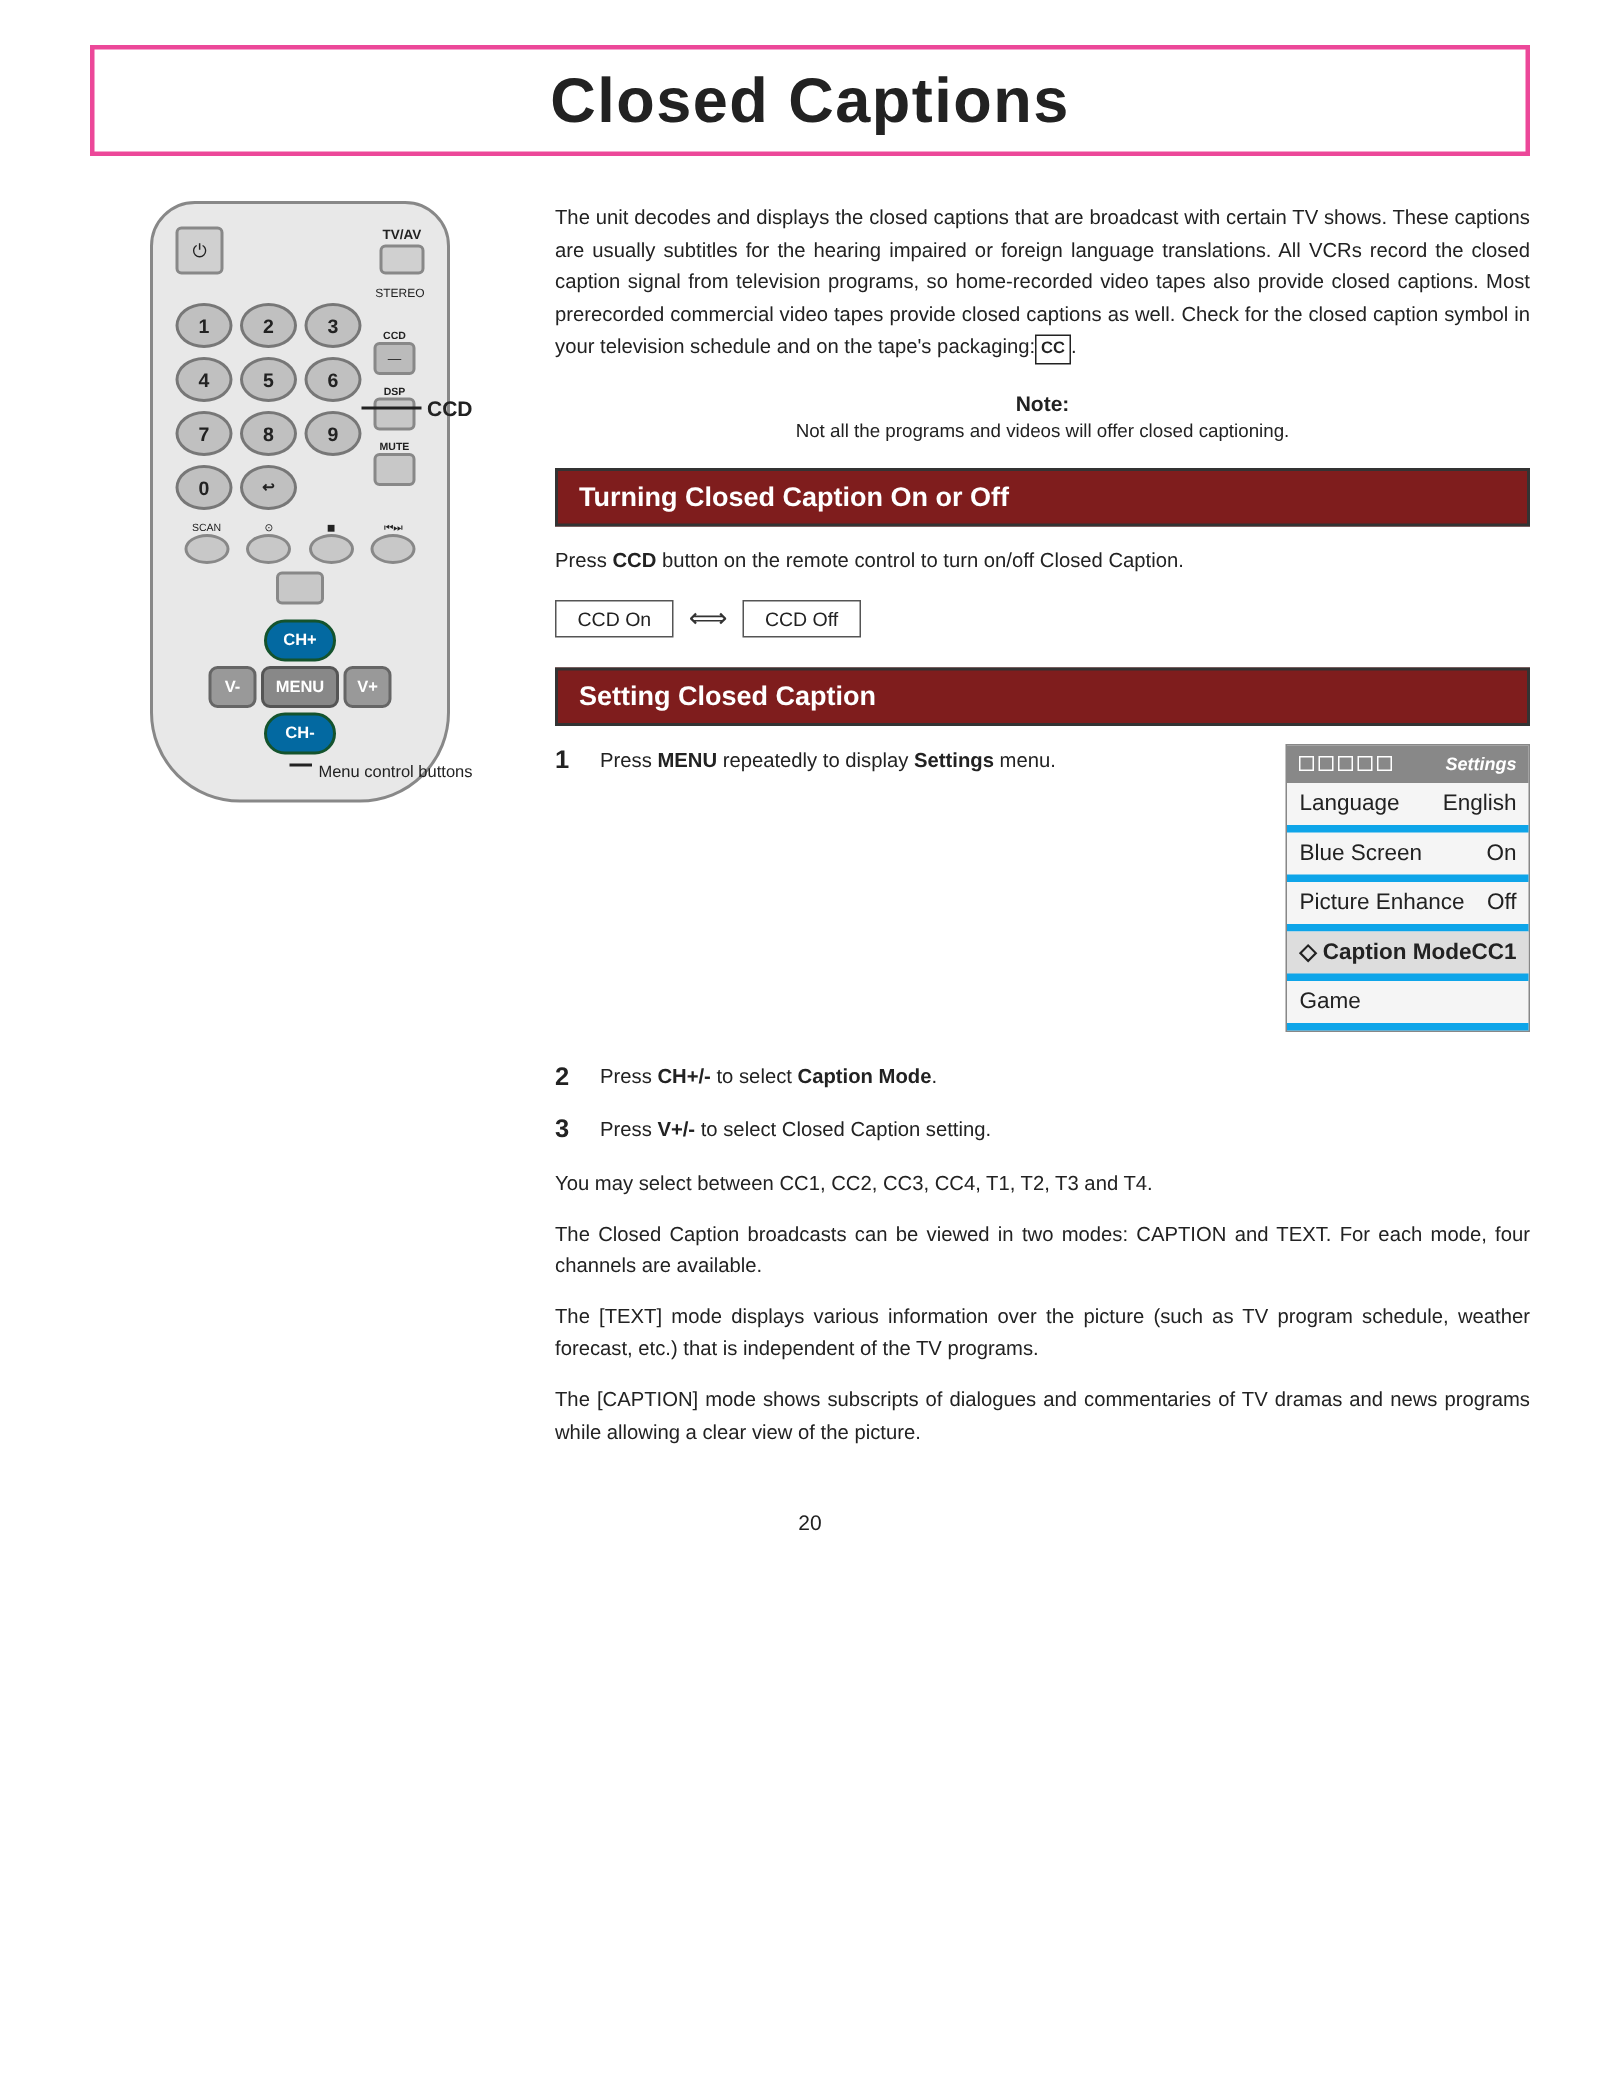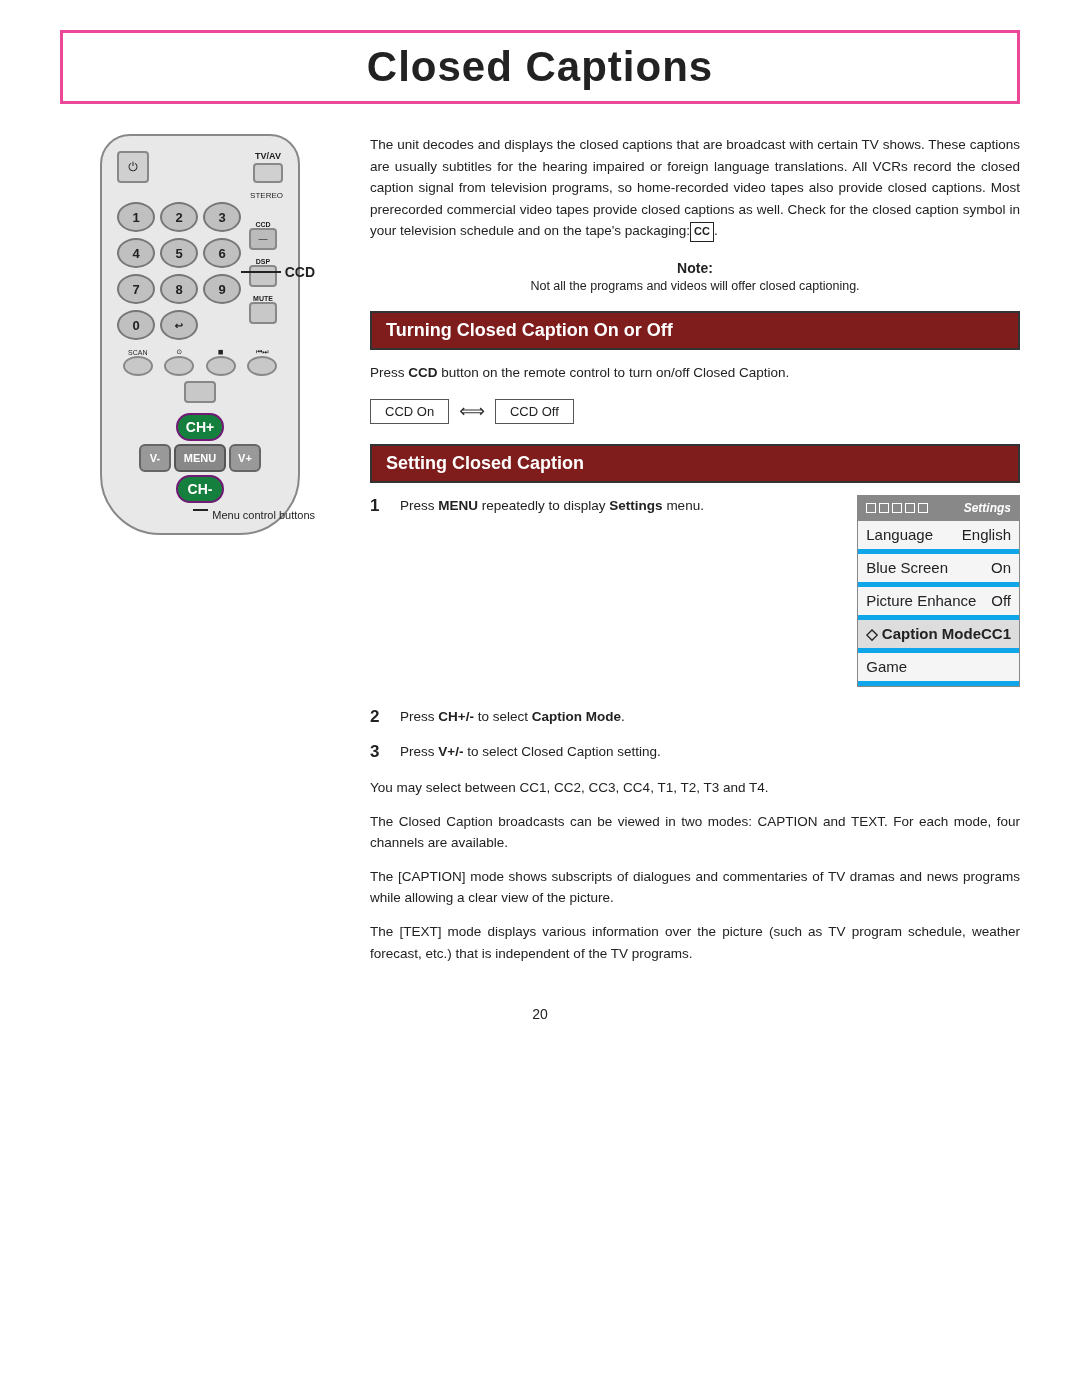--- a/index.html
+++ b/index.html
@@ -186,27 +186,27 @@
       align-items: center;
       gap: 3px;
     }
     .cruciform-bot {
       display: flex;
       justify-content: center;
     }
     .ch-btn {
       width: 48px;
       height: 28px;
-      background: #15803d;
-      border: 2px solid #701a75;
+      background: #0369a1;
+      border: 2px solid #14532d;
       border-radius: 14px;
       display: flex;
       align-items: center;
       justify-content: center;
-      font-size: 14px;
+      font-size: 11px;
       font-weight: bold;
       color: #fff;
     }
     .v-btn {
       width: 32px;
       height: 28px;
       background: #999;
       border: 2px solid #666;
       border-radius: 6px;
       display: flex;
@@ -632,20 +632,20 @@
 
     <div class="step">
       <div class="step-num">3</div>
       <div class="step-content">
         Press <b>V+/-</b> to select Closed Caption setting.
       </div>
     </div>
 
     <p class="body-para">You may select between CC1, CC2, CC3, CC4, T1, T2, T3 and T4.</p>
     <p class="body-para">The Closed Caption broadcasts can be viewed in two modes: CAPTION and TEXT. For each mode, four channels are available.</p>
+    <p class="body-para">The [TEXT] mode displays various information over the picture (such as TV program schedule, weather forecast, etc.) that is independent of the TV programs.</p>
     <p class="body-para">The [CAPTION] mode shows subscripts of dialogues and commentaries of TV dramas and news programs while allowing a clear view of the picture.</p>
-    <p class="body-para">The [TEXT] mode displays various information over the picture (such as TV program schedule, weather forecast, etc.) that is independent of the TV programs.</p>
   </div>
 </div>
 
 <div class="page-number">
   <span>20</span>
 </div>
 
 </body></html>

